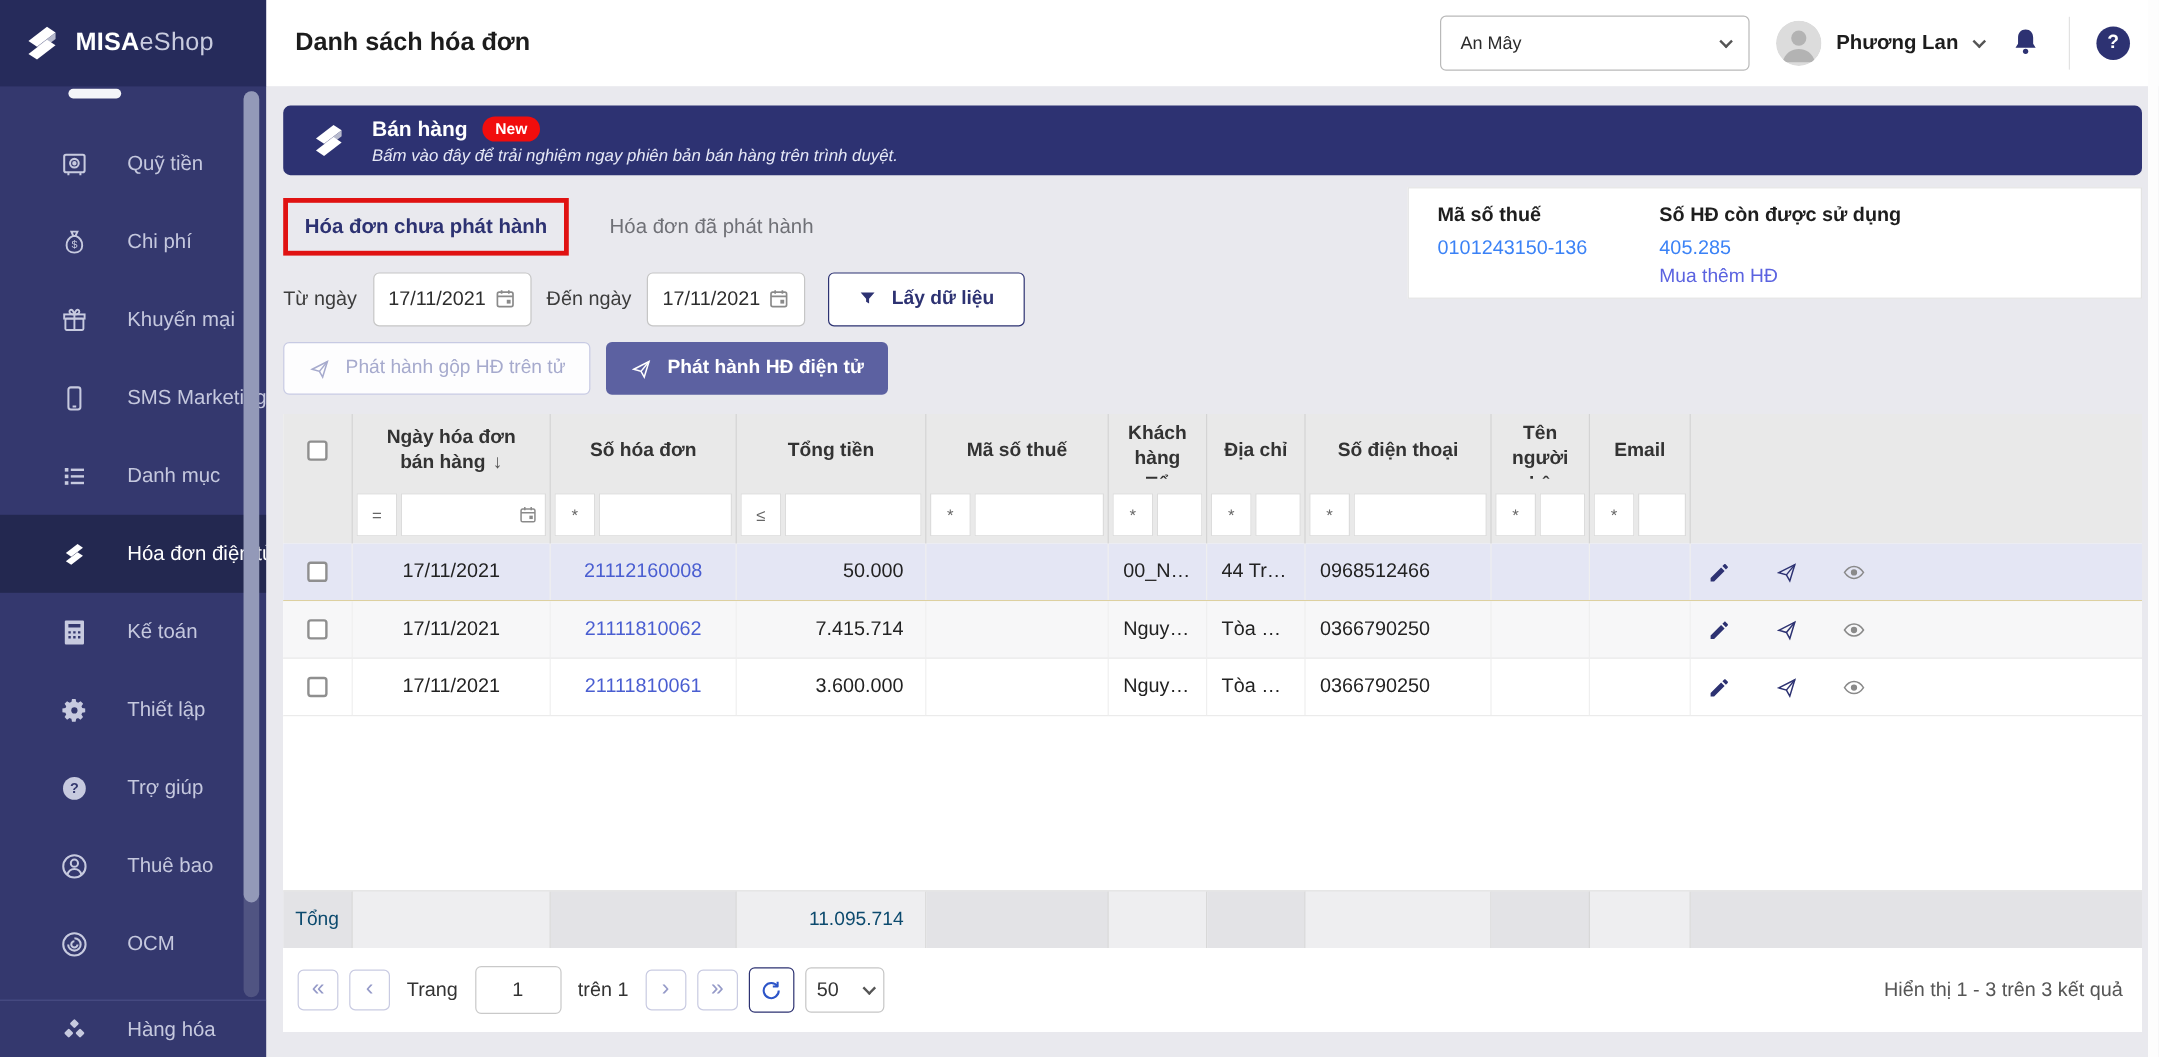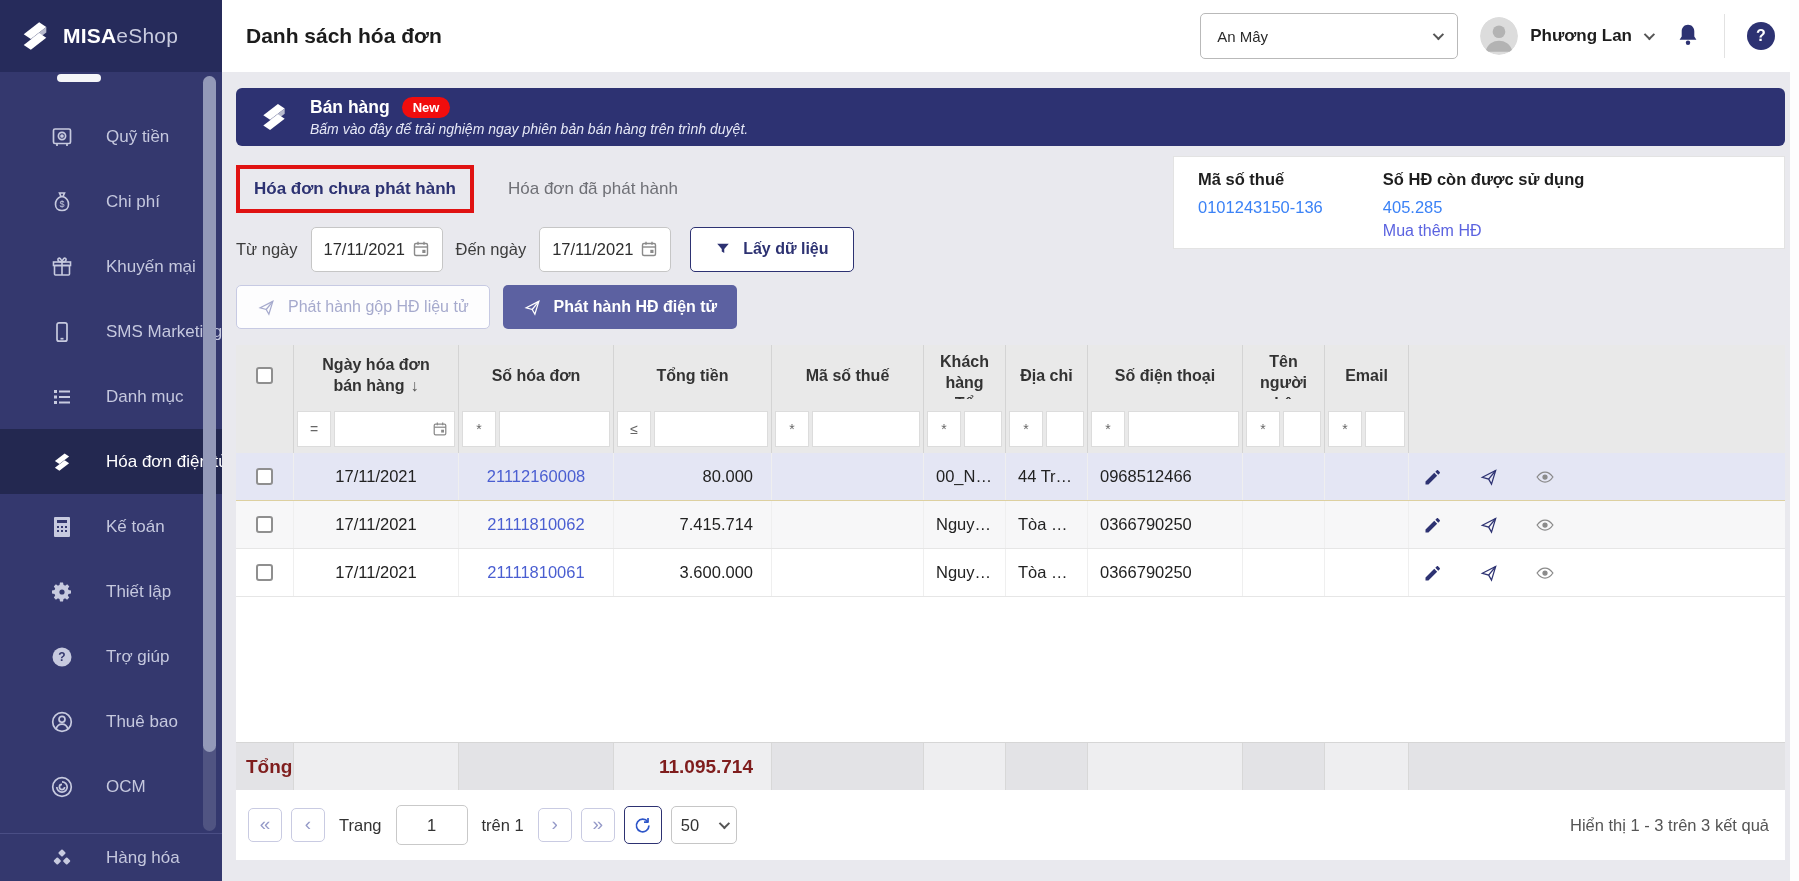--- a/index.html
+++ b/index.html
@@ -124,22 +124,22 @@
   .drow.sel { background:#e4e6f4; border-bottom:1px solid #ddd0a0; }
   .cell.ctr { justify-content:center; }
   .cell.rgt { justify-content:flex-end; padding-right:18px; }
   .cell.lft { padding-left:12px; }
   .inv-link { color:#4a5ed1; text-decoration:none; cursor:pointer; }
   .c-actions { display:flex; align-items:center; padding-left:14px; gap:36px; }
   .act { width:20px; height:20px; display:flex; cursor:pointer; }
 
   .tspacer { height:145px; background:#fff; }
   .totals { height:48px; border-top:1px solid #d6d6d6; }
-  .totals .cell { display:flex; align-items:center; font-size:19px; font-weight:bold;
-    color:#7f1d1d; border-right:1px solid #d8d8d8; }
+  .totals .cell { display:flex; align-items:center; font-size:16px; font-weight:normal;
+    color:#0c4a6e; border-right:1px solid #d8d8d8; }
   .totals .cell:nth-child(odd) { background:#e3e3e6; }
   .totals .cell:nth-child(even) { background:#eeeef0; }
   .totals .cell:last-child { border-right:none; }
 
   .pag { height:70px; background:#fff; display:flex; align-items:center; gap:9px;
     padding:0 16px 0 12px; }
   .pbtn { width:34px; height:34px; background:#fff; border:1px solid #c9cbe2;
     border-radius:5px; color:#959ac8; font-size:19px; display:flex; align-items:center;
     justify-content:center; cursor:pointer; padding-bottom:3px; }
   .pbtn.refresh { border:1.5px solid #2d3272; width:38px; height:38px; padding:0; }
@@ -395,21 +395,21 @@
         <a class="buy-link">Mua thêm HĐ</a>
       </div>
     </div>
 
     <div class="actions-row">
       <button class="btn btn-outline">
         <svg width="19" height="19" viewBox="0 0 24 24" fill="none" stroke="#a6aacd" stroke-width="1.6">
             <path d="M4 12.3 20 4.2l-5 16.3-3.4-6z"></path>
             <path d="M11.6 14.5 20 4.2"></path>
           </svg>
-        <span>Phát hành gộp HĐ liệu tử</span>
+        <span>Phát hành gộp HĐ trên tử</span>
       </button>
       <button class="btn btn-primary">
         <svg width="19" height="19" viewBox="0 0 24 24" fill="none" stroke="#ffffff" stroke-width="1.6">
             <path d="M4 12.3 20 4.2l-5 16.3-3.4-6z"></path>
             <path d="M11.6 14.5 20 4.2"></path>
           </svg>
         <span>Phát hành HĐ điện tử</span>
       </button>
     </div>
 
@@ -503,21 +503,21 @@
       </div>
 
       <div class="trow drow sel">
         <div class="cell c-check">
             <span class="checkbox"></span>
           </div>
         <div class="cell ctr">17/11/2021</div>
         <div class="cell ctr">
             <a class="inv-link">21112160008</a>
           </div>
-        <div class="cell rgt">80.000</div>
+        <div class="cell rgt">50.000</div>
         <div class="cell lft"></div>
         <div class="cell lft">00_N…</div>
         <div class="cell lft">44 Tr…</div>
         <div class="cell lft">0968512466</div>
         <div class="cell lft"></div>
         <div class="cell lft"></div>
         <div class="cell c-actions">
           <span class="act">
               <svg viewBox="0 0 24 24">
                 <path fill="#2d3272" d="M3 17.5V21h3.5L17 10.5 13.5 7 3 17.5zM14.8 5.7l3.5 3.5 1.8-1.8c.4-.4.4-1 0-1.4l-2.1-2.1c-.4-.4-1-.4-1.4 0l-1.8 1.8z"></path>

